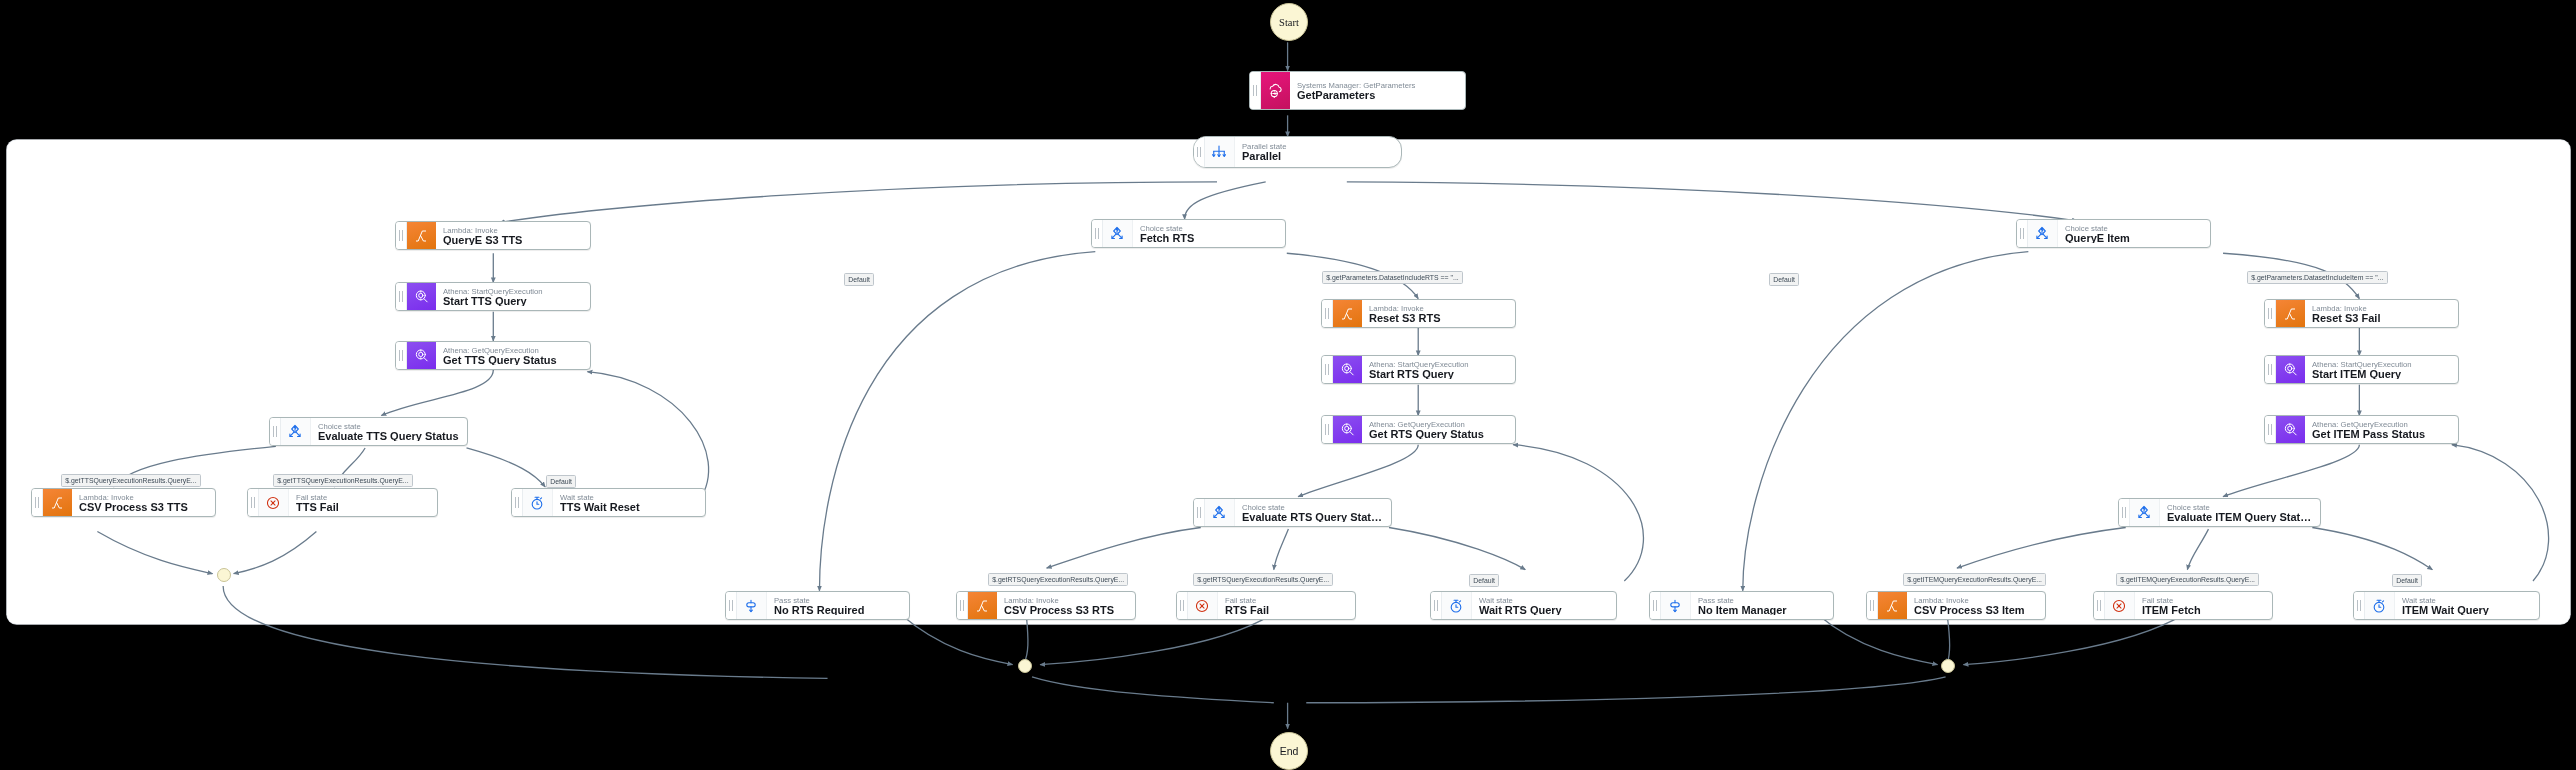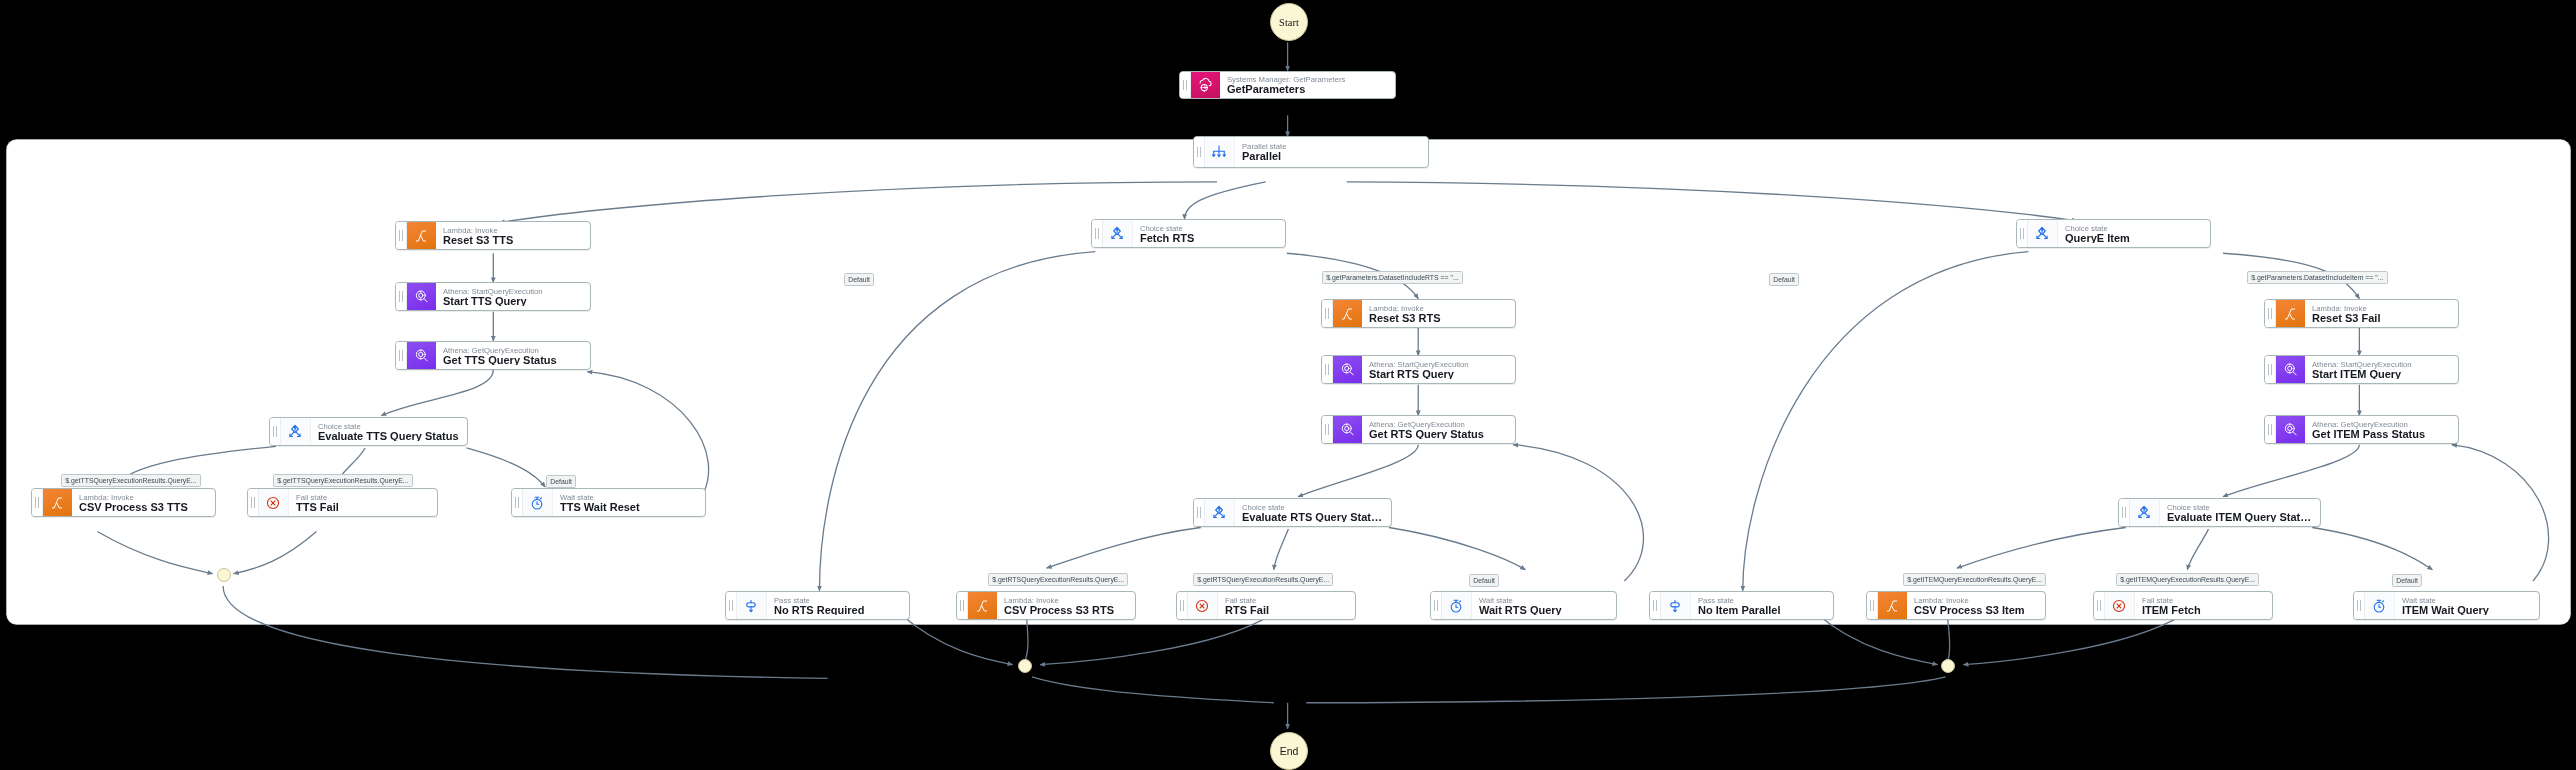--- a/index.html
+++ b/index.html
@@ -191,40 +191,40 @@
   </div>
 
   <div class="terminal" style="left:1270px;top:732px;width:36px;height:36px;">
     <span>End</span>
   </div>
 
   <div class="junction" style="left:217px;top:568px;"></div>
   <div class="junction" style="left:1018px;top:659px;"></div>
   <div class="junction" style="left:1941px;top:659px;"></div>
 
-  <div class="node" style="left:1179px;top:71px;width:217px;height:28px;">
+  <div class="node" style="left:1249px;top:71px;width:217px;height:39px;">
     <div class="grip">
         <i></i>
         <i></i>
       </div>
     <div class="icon-cell icon-ssm">
       <svg width="18" height="18" viewBox="0 0 24 24" fill="none" stroke="#fff" stroke-width="1.4" stroke-linecap="round" stroke-linejoin="round">
         <path d="M5.5 9.2a3.6 3.6 0 0 1 3.4-3.6 4.6 4.6 0 0 1 8.6 1.4 3.1 3.1 0 0 1 .3 6.1"></path>
         <circle cx="11" cy="15.4" r="4.1"></circle>
         <path d="M11 11.3v1M11 19.5v1M6.9 15.4h1M14.1 15.4h1"></path>
         <path d="M9.2 15.4h3.6M11.9 14.4l1 1-1 1"></path>
       </svg>
     </div>
     <div class="labels">
       <div class="sub">Systems Manager: GetParameters</div>
       <div class="ttl">GetParameters</div>
     </div>
   </div>
 
-  <div class="node" style="left:1193px;top:136px;width:236px;height:32px;">
+  <div class="node" style="left:1193px;top:136px;width:209px;height:32px;border-radius:13px;">
     <div class="grip">
         <i></i>
         <i></i>
       </div>
     <div class="icon-cell icon-plain">
       <svg width="18" height="18" viewBox="0 0 24 24" fill="none" stroke="#1f6feb" stroke-width="1.5" stroke-linecap="round" stroke-linejoin="round">
         <path d="M12 4v14"></path>
         <path d="M5 11h14"></path>
         <path d="M5 11v6M19 11v6"></path>
         <path d="M3.4 15.6 5 18l1.6-2.4"></path>
@@ -244,21 +244,21 @@
         <i></i>
       </div>
     <div class="icon-cell icon-lambda">
       <svg width="16" height="16" viewBox="0 0 24 24" fill="none" stroke="#fff" stroke-width="1.5" stroke-linejoin="round">
         <path d="M4.5 19.5h3.3L14 4.5h5.5"></path>
           <path d="M11.3 11.2l4.3 8.3h3.9"></path>
       </svg>
     </div>
     <div class="labels">
       <div class="sub">Lambda: Invoke</div>
-      <div class="ttl">Reset S3 TTS</div>
+      <div class="ttl">QueryE S3 TTS</div>
     </div>
   </div>
 
   <div class="node" style="left:395px;top:282px;width:196px;">
     <div class="grip">
         <i></i>
         <i></i>
       </div>
     <div class="icon-cell icon-athena">
       <svg width="17" height="17" viewBox="0 0 24 24" fill="none" stroke="#fff" stroke-width="1.4" stroke-linecap="round">
@@ -634,21 +634,21 @@
       </div>
     <div class="icon-cell icon-plain">
       <svg width="18" height="18" viewBox="0 0 24 24" fill="none" stroke="#1f6feb" stroke-width="1.5" stroke-linecap="round" stroke-linejoin="round">
         <rect x="6.4" y="7.6" width="11.2" height="5.6" rx="2.8"></rect>
         <path d="M12 4.4v3.2M12 13.2v6.2"></path>
           <path d="M10.2 17.6 12 19.6l1.8-2"></path>
       </svg>
     </div>
     <div class="labels">
       <div class="sub">Pass state</div>
-      <div class="ttl">No Item Parallel</div>
+      <div class="ttl">No Item Manager</div>
     </div>
   </div>
 
   <div class="node" style="left:1866px;top:591px;width:180px;">
     <div class="grip">
         <i></i>
         <i></i>
       </div>
     <div class="icon-cell icon-lambda">
       <svg width="16" height="16" viewBox="0 0 24 24" fill="none" stroke="#fff" stroke-width="1.5" stroke-linejoin="round">

